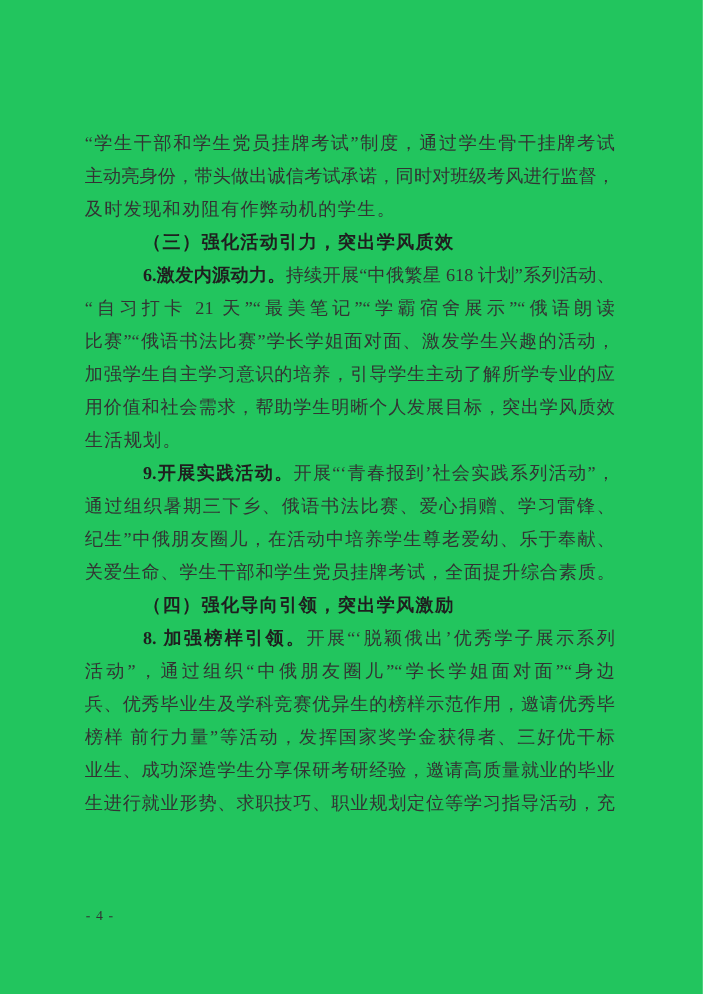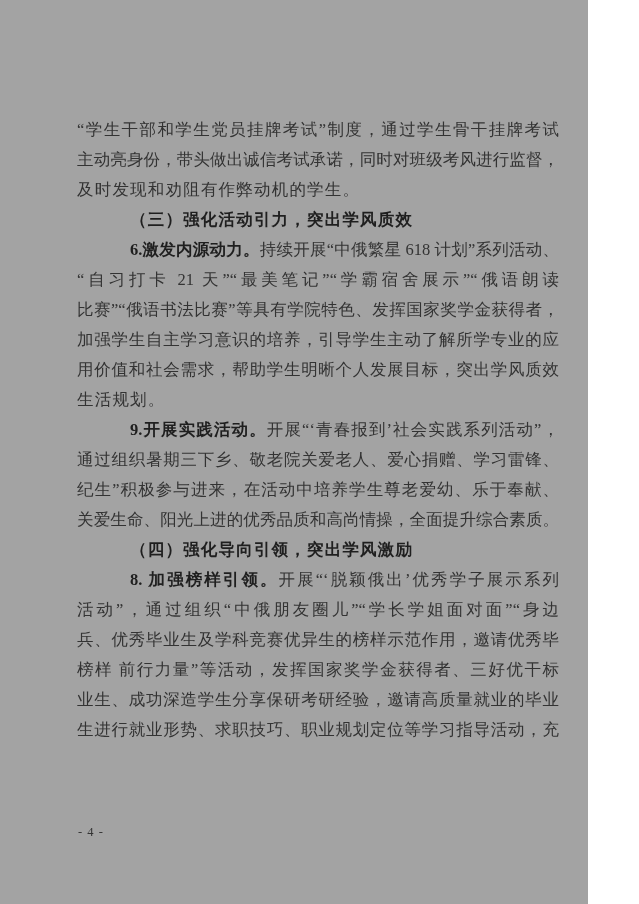--- a/index.html
+++ b/index.html
@@ -2,23 +2,23 @@
 <html><head>
 <meta charset="utf-8">
 <style>
   html, body {
     margin: 0;
     padding: 0;
     background: #ffffff;
   }
   .page {
     position: relative;
-    width: 588px;
+    width: 639px;
     height: 904px;
-    background: #a3a3a3;
+    background: #22c55e;
     overflow: hidden;
     font-family: "Liberation Serif", "DejaVu Serif", serif;
   }
   .text-block {
     position: absolute;
     left: 77px;
     top: 115px;
     width: 482px;
   }
   .line {
@@ -65,28 +65,28 @@
 <body>
 
 <div class="page">
   <div class="text-block">
       <div class="line"><span>“学生干部和学生党员挂牌考试”制度，通过学生骨干挂牌考试</span></div>
       <div class="line"><span>主动亮身份，带头做出诚信考试承诺，同时对班级考风进行监督，</span></div>
       <div class="line short"><span>及时发现和劝阻有作弊动机的学生。</span></div>
       <div class="line indent short heading"><span class="b">（三）强化活动引力，突出学风质效</span></div>
       <div class="line indent"><span class="b">6.激发内源动力。</span><span>持续开展“中俄繁星 618 计划”系列活动、</span></div>
       <div class="line"><span>“自习打卡 21 天”“最美笔记”“学霸宿舍展示”“俄语朗读</span></div>
-      <div class="line"><span>比赛”“俄语书法比赛”等具有学院特色、发挥国家奖学金获得者，</span></div>
+      <div class="line"><span>比赛”“俄语书法比赛”学长学姐面对面、激发学生兴趣的活动，</span></div>
       <div class="line"><span>加强学生自主学习意识的培养，引导学生主动了解所学专业的应</span></div>
       <div class="line"><span>用价值和社会需求，帮助学生明晰个人发展目标，突出学风质效</span></div>
       <div class="line short"><span>生活规划。</span></div>
       <div class="line indent"><span class="b">9.开展实践活动。</span><span>开展“‘青春报到’社会实践系列活动”，</span></div>
-      <div class="line"><span>通过组织暑期三下乡、敬老院关爱老人、爱心捐赠、学习雷锋、</span></div>
-      <div class="line"><span>纪生”积极参与进来，在活动中培养学生尊老爱幼、乐于奉献、</span></div>
-      <div class="line"><span>关爱生命、阳光上进的优秀品质和高尚情操，全面提升综合素质。</span></div>
+      <div class="line"><span>通过组织暑期三下乡、俄语书法比赛、爱心捐赠、学习雷锋、</span></div>
+      <div class="line"><span>纪生”中俄朋友圈儿，在活动中培养学生尊老爱幼、乐于奉献、</span></div>
+      <div class="line"><span>关爱生命、学生干部和学生党员挂牌考试，全面提升综合素质。</span></div>
       <div class="line indent short heading"><span class="b">（四）强化导向引领，突出学风激励</span></div>
       <div class="line indent"><span class="b">8. 加强榜样引领。</span><span>开展“‘脱颖俄出’优秀学子展示系列</span></div>
       <div class="line"><span>活动”，通过组织“中俄朋友圈儿”“学长学姐面对面”“身边</span></div>
       <div class="line"><span>兵、优秀毕业生及学科竞赛优异生的榜样示范作用，邀请优秀毕</span></div>
       <div class="line"><span>榜样 前行力量”等活动，发挥国家奖学金获得者、三好优干标</span></div>
       <div class="line"><span>业生、成功深造学生分享保研考研经验，邀请高质量就业的毕业</span></div>
       <div class="line"><span>生进行就业形势、求职技巧、职业规划定位等学习指导活动，充</span></div>
     </div>
   <div class="footer">- 4 -</div>
 </div>

